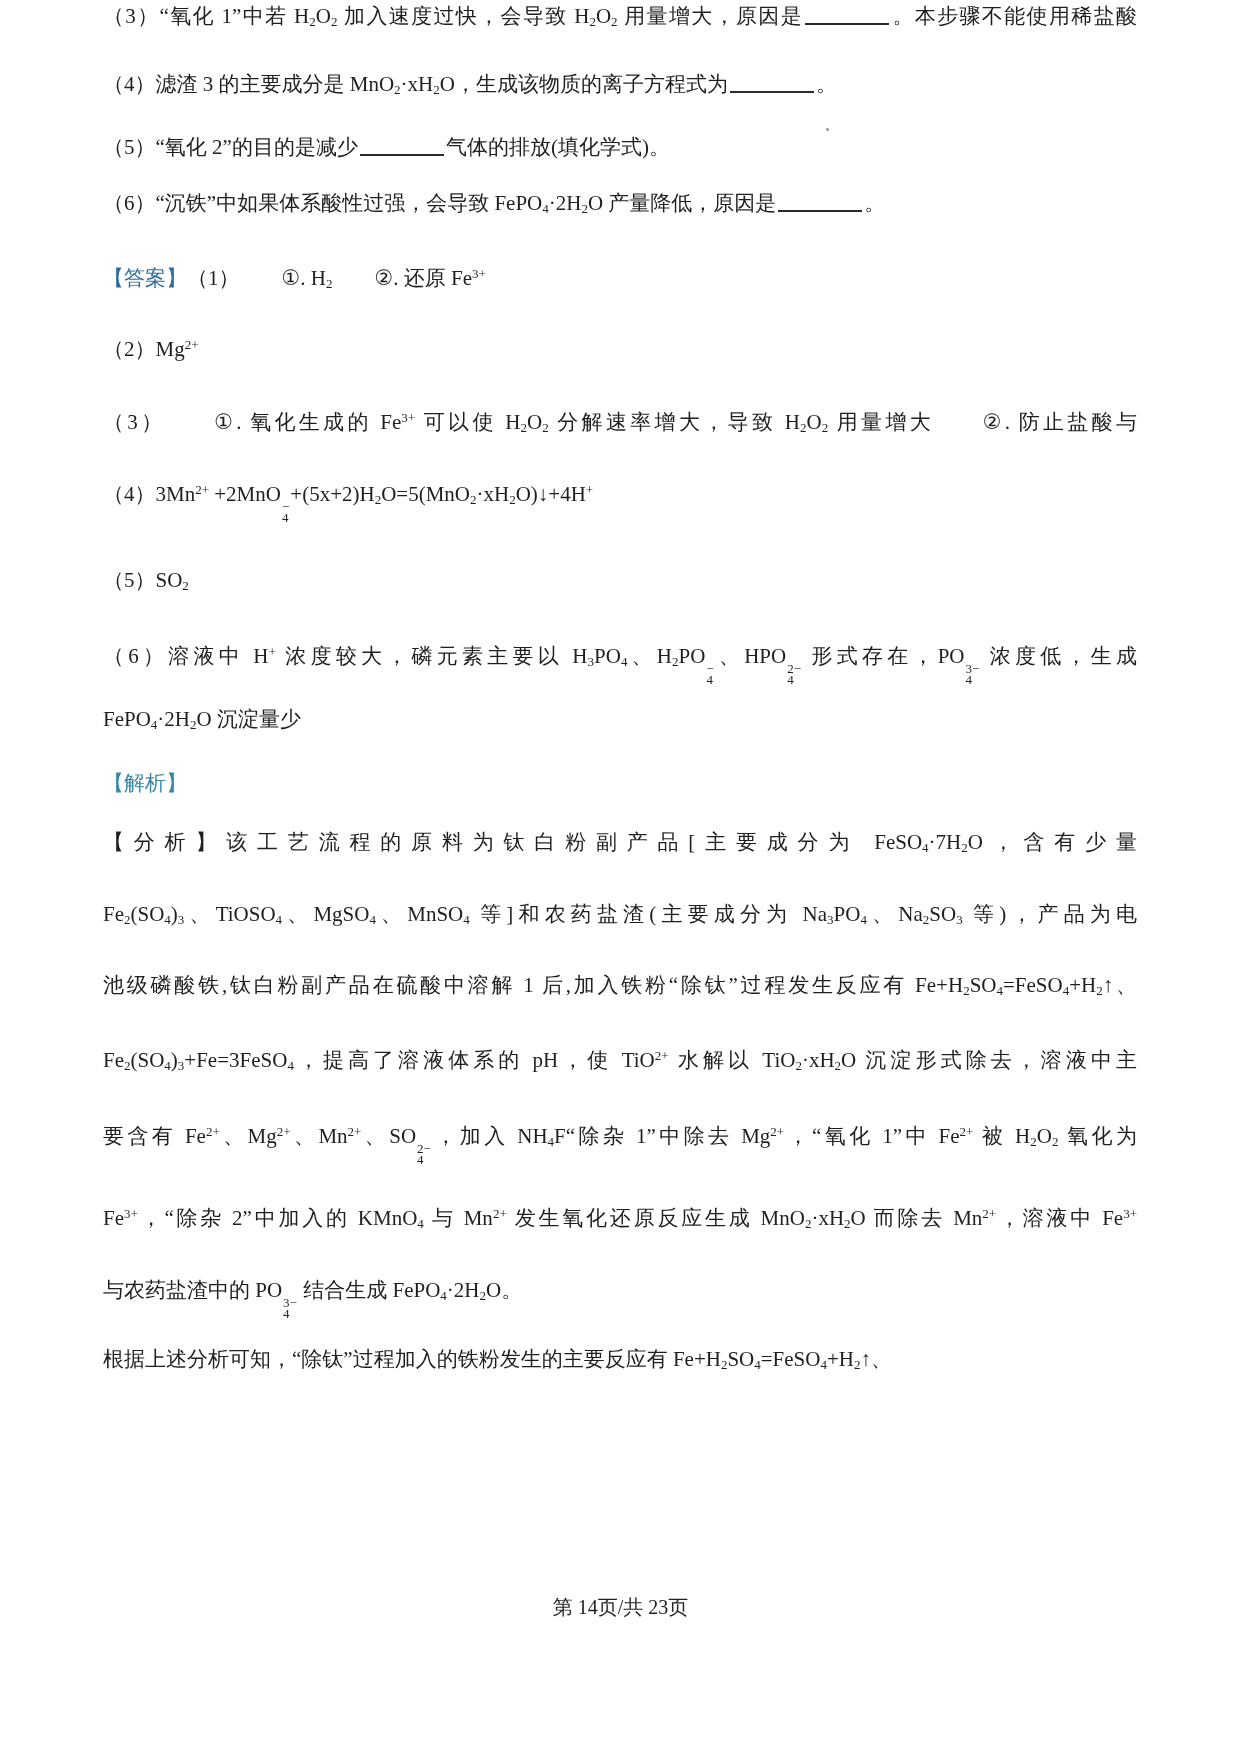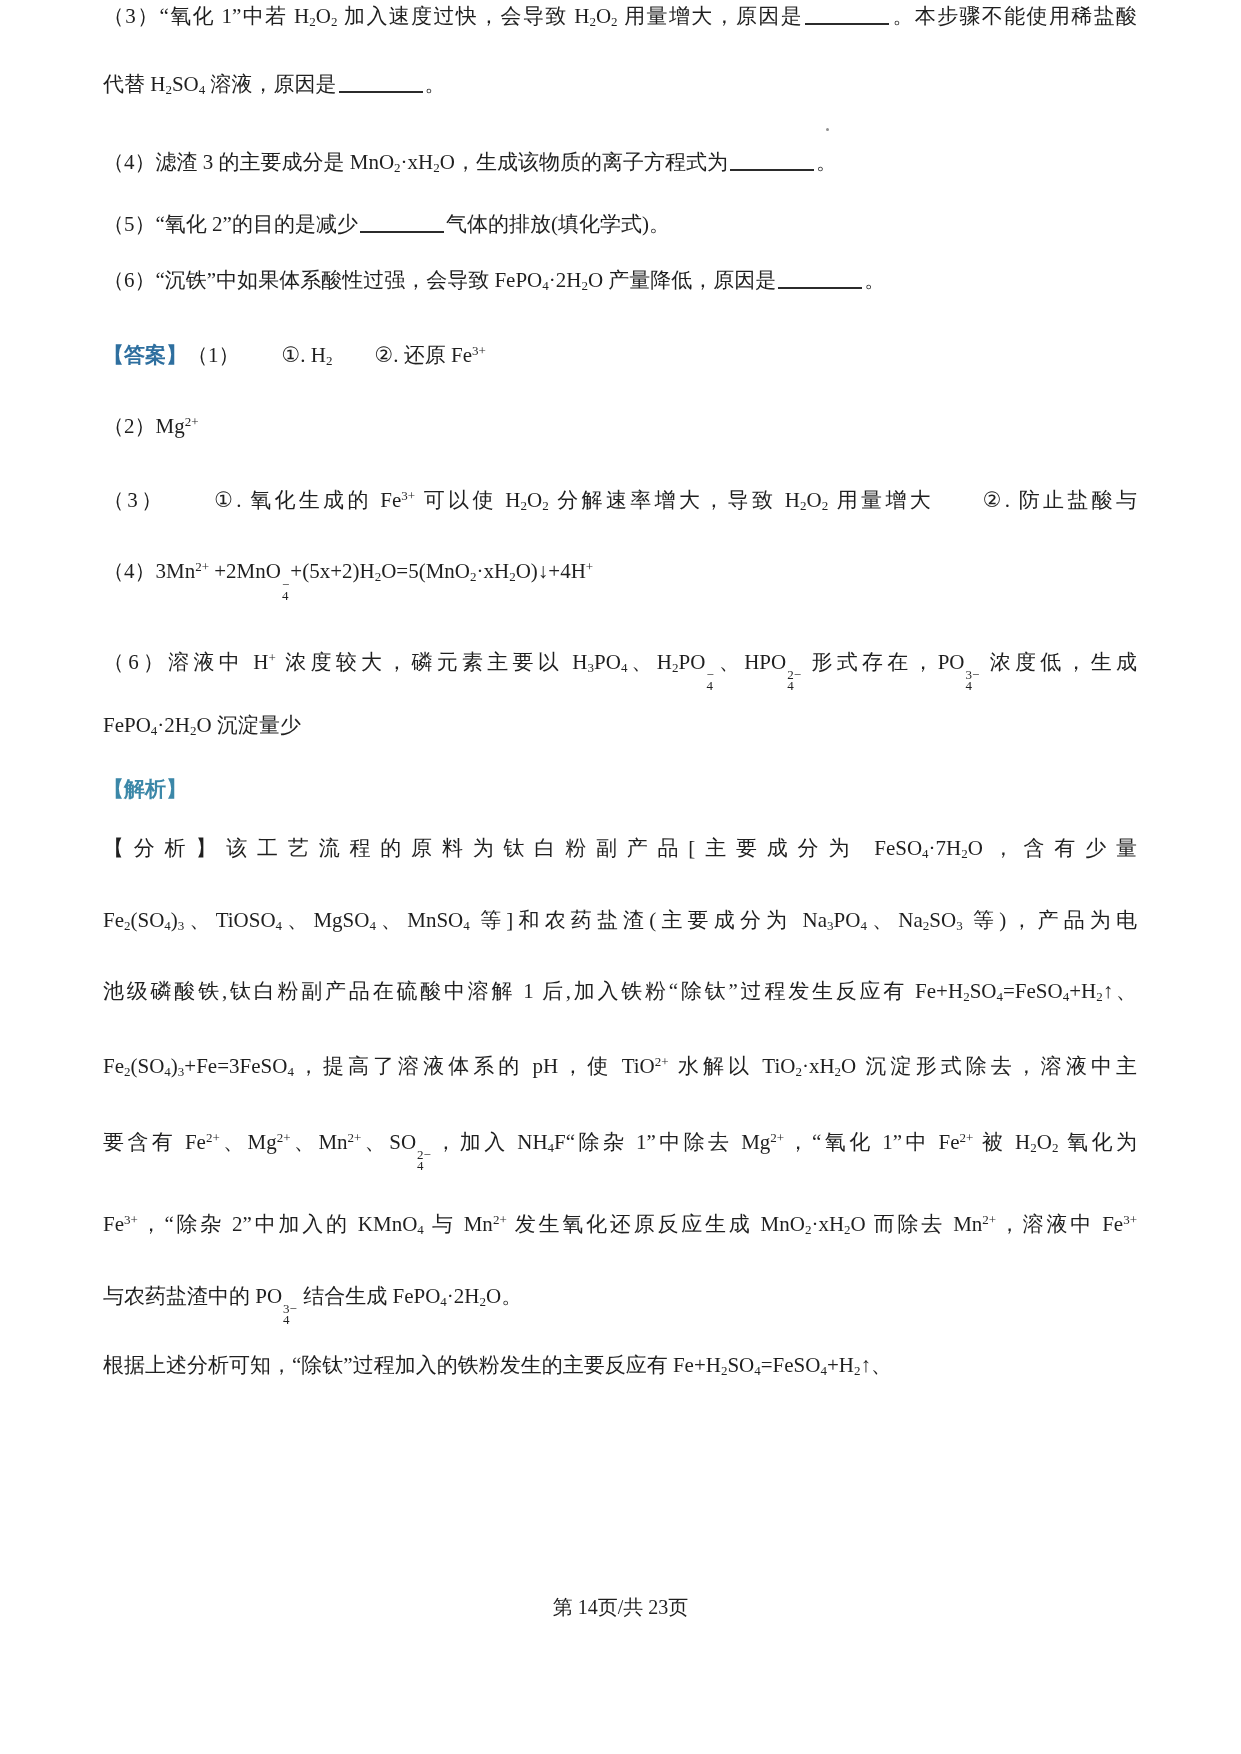--- a/index.html
+++ b/index.html
@@ -10,53 +10,53 @@
   }
   .content{margin-left:103px;width:1034px;}
   .ln{line-height:32px;min-height:32px;}
   .just{text-align:justify;text-align-last:justify;}
   sub{font-size:13px;vertical-align:-0.25em;}
   sup{font-size:13px;vertical-align:0.55em;}
   .stk{display:inline-flex;flex-direction:column;vertical-align:-0.5em;line-height:1;text-align:left;padding:0 1px;}
   .stk .st{font-size:13px;line-height:11px;display:block;}
   .stk .sb{font-size:13px;line-height:11px;display:block;}
   .blank{display:inline-block;width:84px;height:3px;border-bottom:2px solid #2b2b2b;vertical-align:-2px;margin:0 2px;}
-  .label{font-weight:bold;}
+  .label{font-weight:normal;}
   .footer{position:absolute;left:0;top:1594px;width:1241px;text-align:center;font-size:20px;color:#1f1f1f;}
   .dot{position:absolute;left:826px;top:128px;width:3px;height:3px;background:#909090;border-radius:50%;}
   .mb24{margin-bottom:24px}.mb25{margin-bottom:25px}.mb26{margin-bottom:26px}
   .mb27{margin-bottom:27px}.mb29{margin-bottom:29px}.mb30{margin-bottom:30px}
   .mb31{margin-bottom:18px}.mb33{margin-bottom:33px}.mb34{margin-bottom:34px}
   .mb35{margin-bottom:41px}.mb37{margin-bottom:37px}.mb39{margin-bottom:39px}
 </style>
 </head>
 <body>
 
 <div class="dot"></div>
 
 <main class="content">
 
   <section>
     <div class="ln just mb30">（3）“氧化 1”中若 H<sub>2</sub>O<sub>2</sub> 加入速度过快，会导致 H<sub>2</sub>O<sub>2</sub> 用量增大，原因是<span class="blank"></span>。本步骤不能使用稀盐酸</div>
-    <div class="ln mb39">代替 H<sub>2</sub>SO<sub>4</sub> 溶液，原因是<span class="blank"></span>。</div>
     <div class="ln mb24">（4）滤渣 3 的主要成分是 MnO<sub>2</sub>·xH<sub>2</sub>O，生成该物质的离子方程式为<span class="blank"></span>。</div>
     <div class="ln mb24">（5）“氧化 2”的目的是减少<span class="blank"></span>气体的排放(填化学式)。</div>
     <div class="ln mb33">（6）“沉铁”中如果体系酸性过强，会导致 FePO<sub>4</sub>·2H<sub>2</sub>O 产量降低，原因是<span class="blank"></span>。</div>
   </section>
 
   <section>
     <div class="ln mb29">
       <span class="label" style="color: rgb(46, 111, 159);">【答案】</span><span>（1）　　①. H<sub>2</sub>　　②. 还原 Fe<sup>3+</sup></span>
     </div>
     <div class="ln mb37">（2）Mg<sup>2+</sup></div>
     <div class="ln just mb29">（3）　　①. 氧化生成的 Fe<sup>3+</sup> 可以使 H<sub>2</sub>O<sub>2</sub> 分解速率增大，导致 H<sub>2</sub>O<sub>2</sub> 用量增大　　②. 防止盐酸与</div>
     <div class="ln mb35">（4）3Mn<sup>2+</sup> +2MnO<span class="stk">
           <span class="st">−</span>
           <span class="sb">4</span>
         </span>+(5x+2)H<sub>2</sub>O=5(MnO<sub>2</sub>·xH<sub>2</sub>O)↓+4H<sup>+</sup></div>
+    <div class="ln mb33">（5）SO<sub>2</sub></div>
     <div class="ln just mb31">（6）溶液中 H<sup>+</sup> 浓度较大，磷元素主要以 H<sub>3</sub>PO<sub>4</sub>、H<sub>2</sub>PO<span class="stk">
           <span class="st">−</span>
           <span class="sb">4</span>
         </span>、HPO<span class="stk">
           <span class="st">2−</span>
           <span class="sb">4</span>
         </span> 形式存在，PO<span class="stk">
           <span class="st">3−</span>
           <span class="sb">4</span>
         </span> 浓度低，生成</div>

